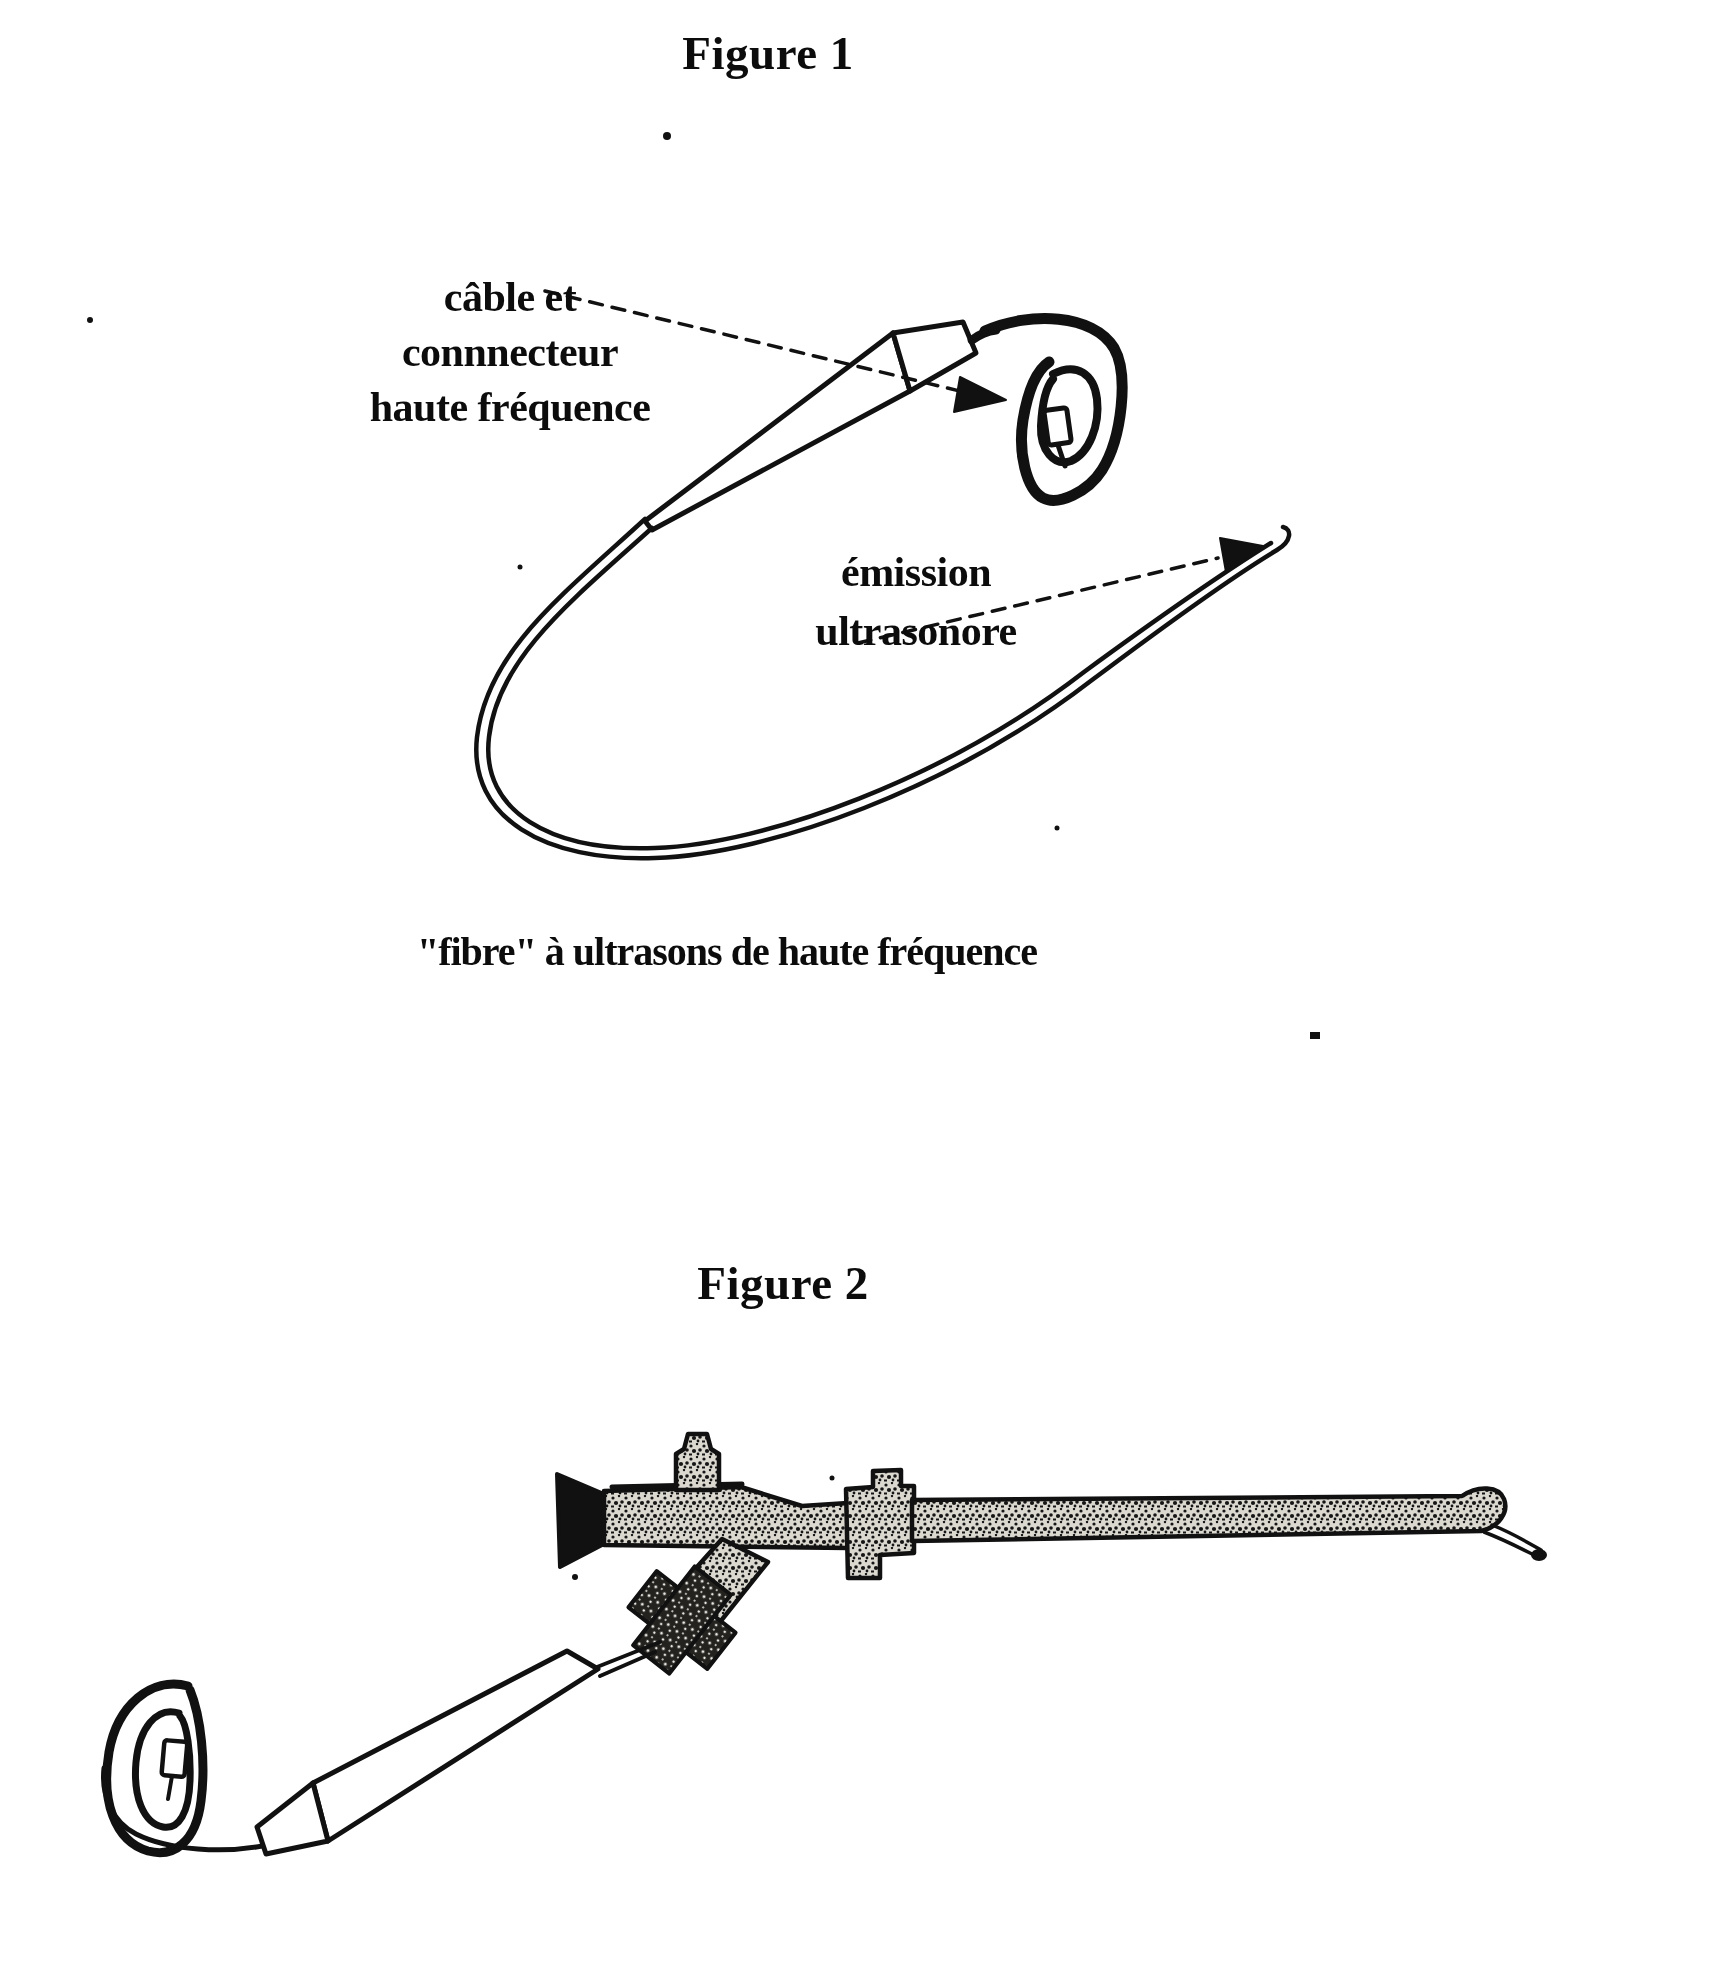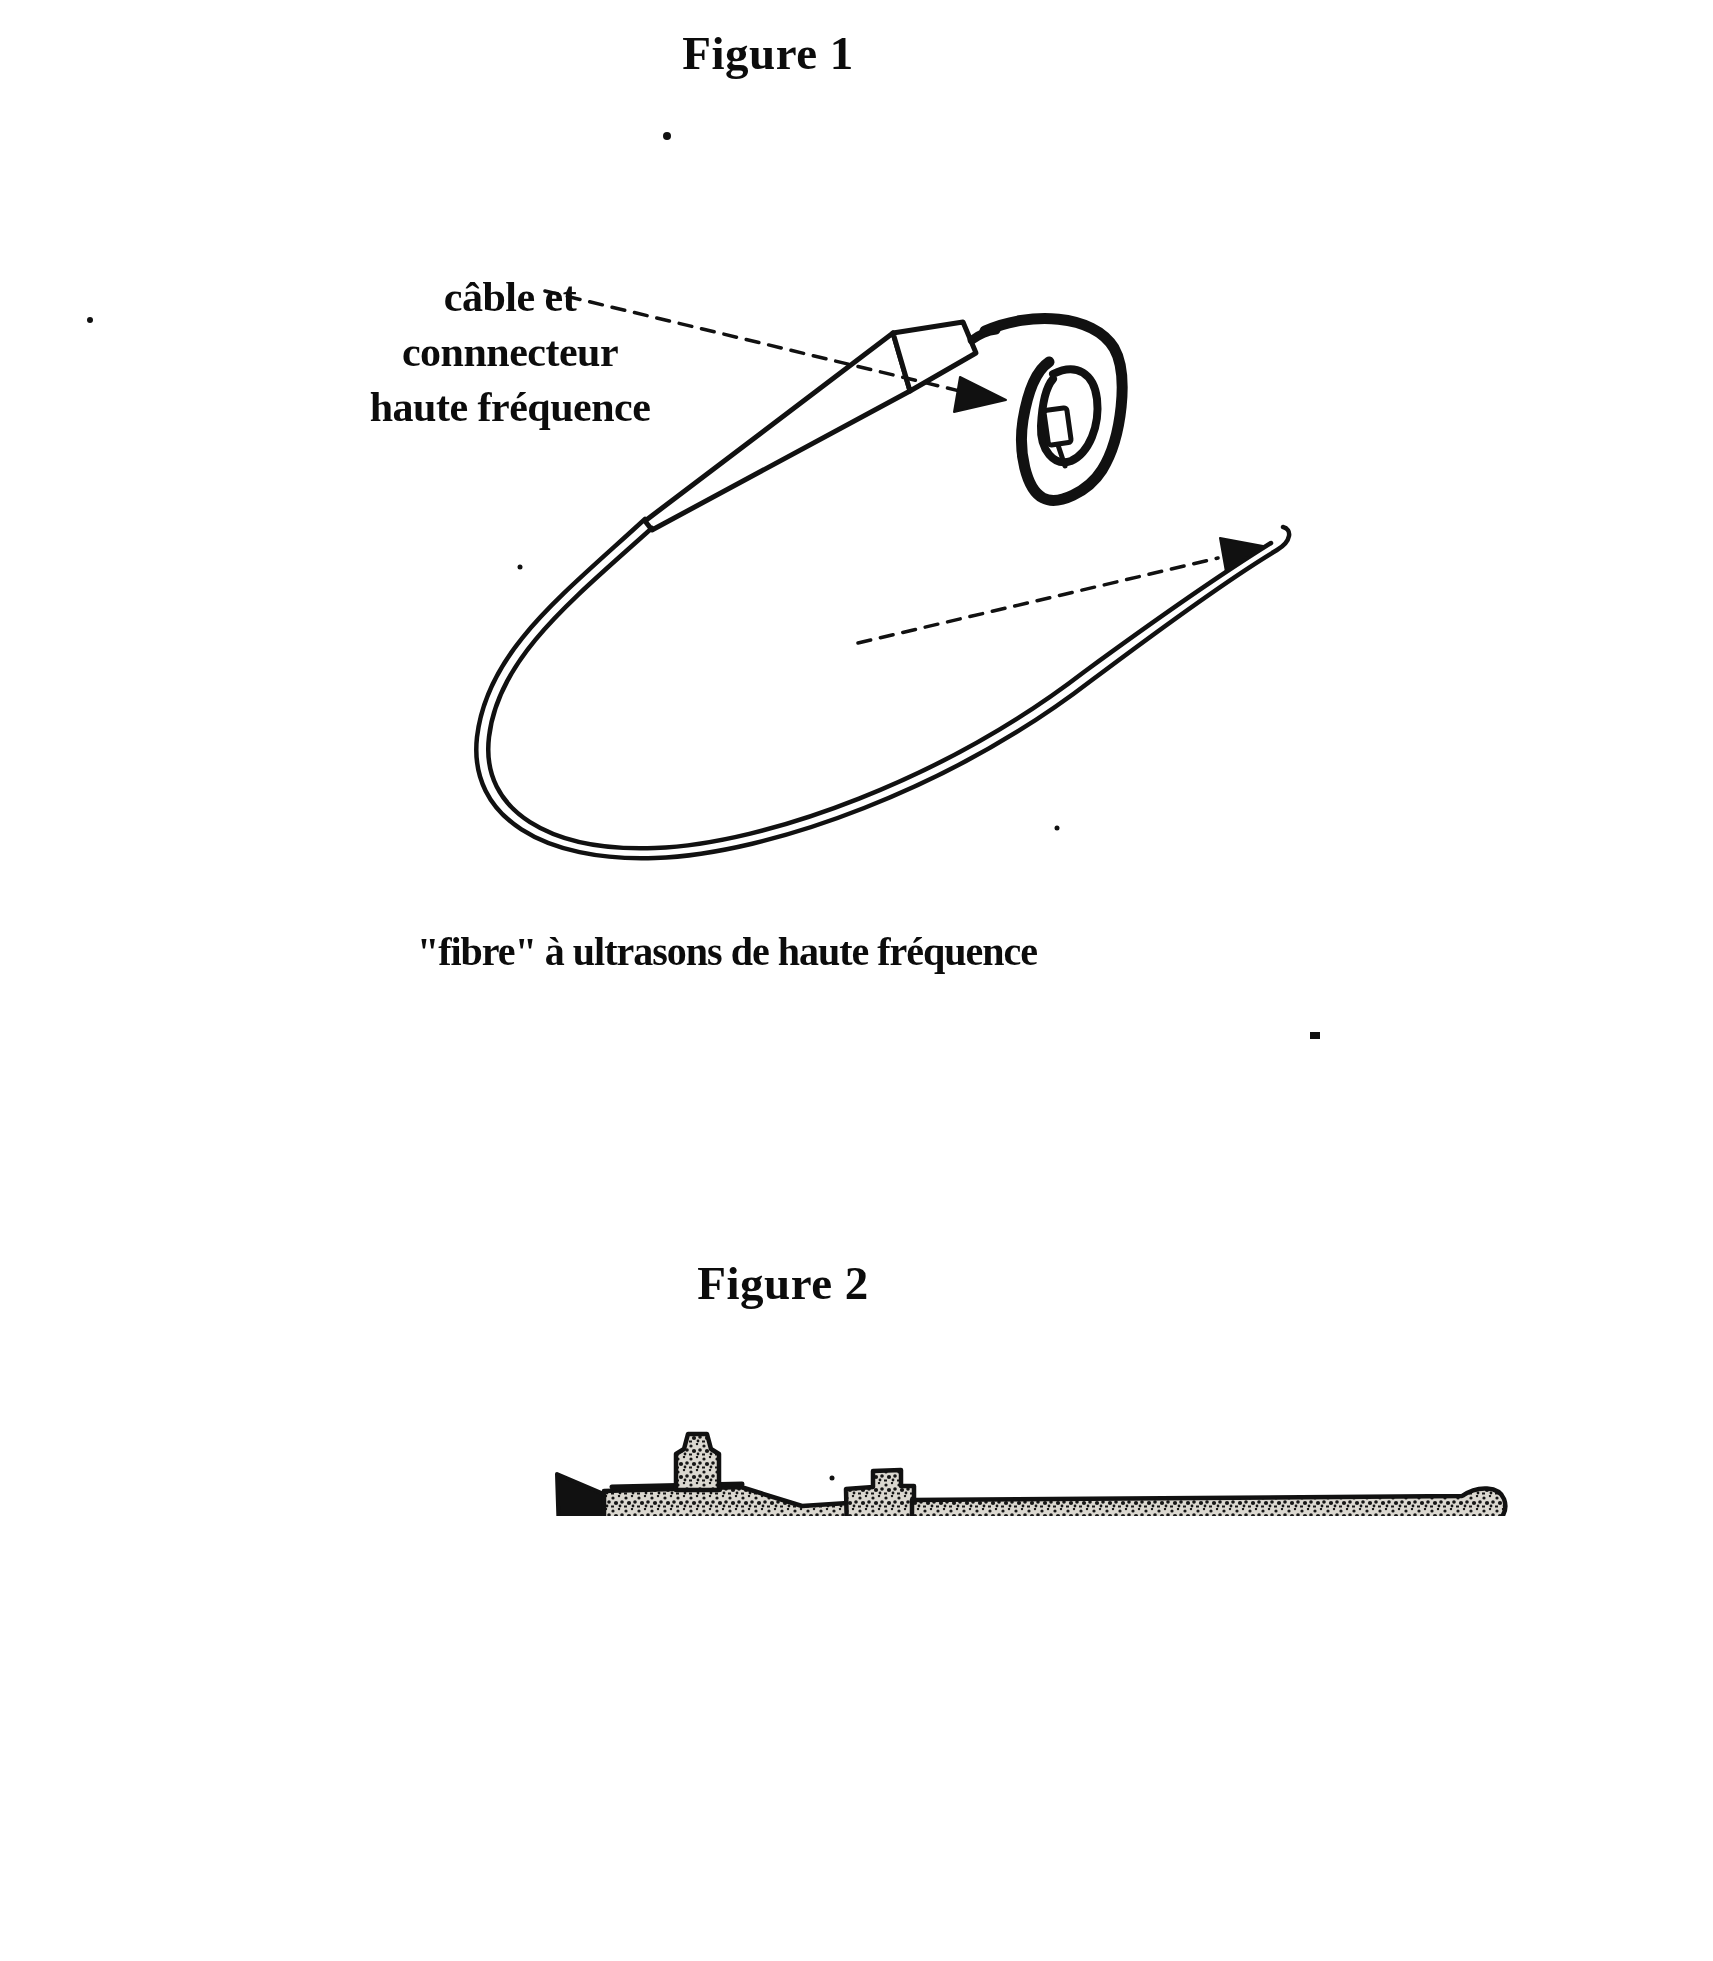--- a/index.html
+++ b/index.html
@@ -1,18 +1,18 @@
 <!DOCTYPE html>
 <html><head>
 <meta charset="utf-8">
 <style>
   html,body{margin:0;padding:0;background:#ffffff;}
   .page{
     position:relative;
-    width:1713px;height:1516px;
+    width:1713px;height:1961px;
     background:#ffffff;
     font-family:"Liberation Serif", serif;
     color:#0c0c0c;
     overflow:hidden;
   }
   .drawing-layer{position:absolute;left:0;top:0;width:1713px;height:1961px;}
   .txt{position:absolute;font-weight:bold;white-space:pre-line;text-align:center;color:#0c0c0c;}
   .fig-title{font-size:47px;letter-spacing:0.5px;}
   .fig1-title{left:598px;top:26px;width:340px;}
   .cable-label{left:320px;top:270px;width:380px;font-size:42px;line-height:55px;letter-spacing:-0.5px;text-align:center;}
@@ -133,18 +133,20 @@
       </g>
     </g>
   </svg>
 
   <div class="txt fig-title fig1-title">Figure 1</div>
 
   <div class="txt cable-label">câble et
 connnecteur
 haute fréquence</div>
 
+  <div class="txt emission-label">émission
+ultrasonore</div>
 
   <div class="txt fig1-caption">"fibre" à ultrasons de haute fréquence</div>
 
   <div class="txt fig-title fig2-title">Figure 2</div>
 
 </div>
 
 </body></html>

